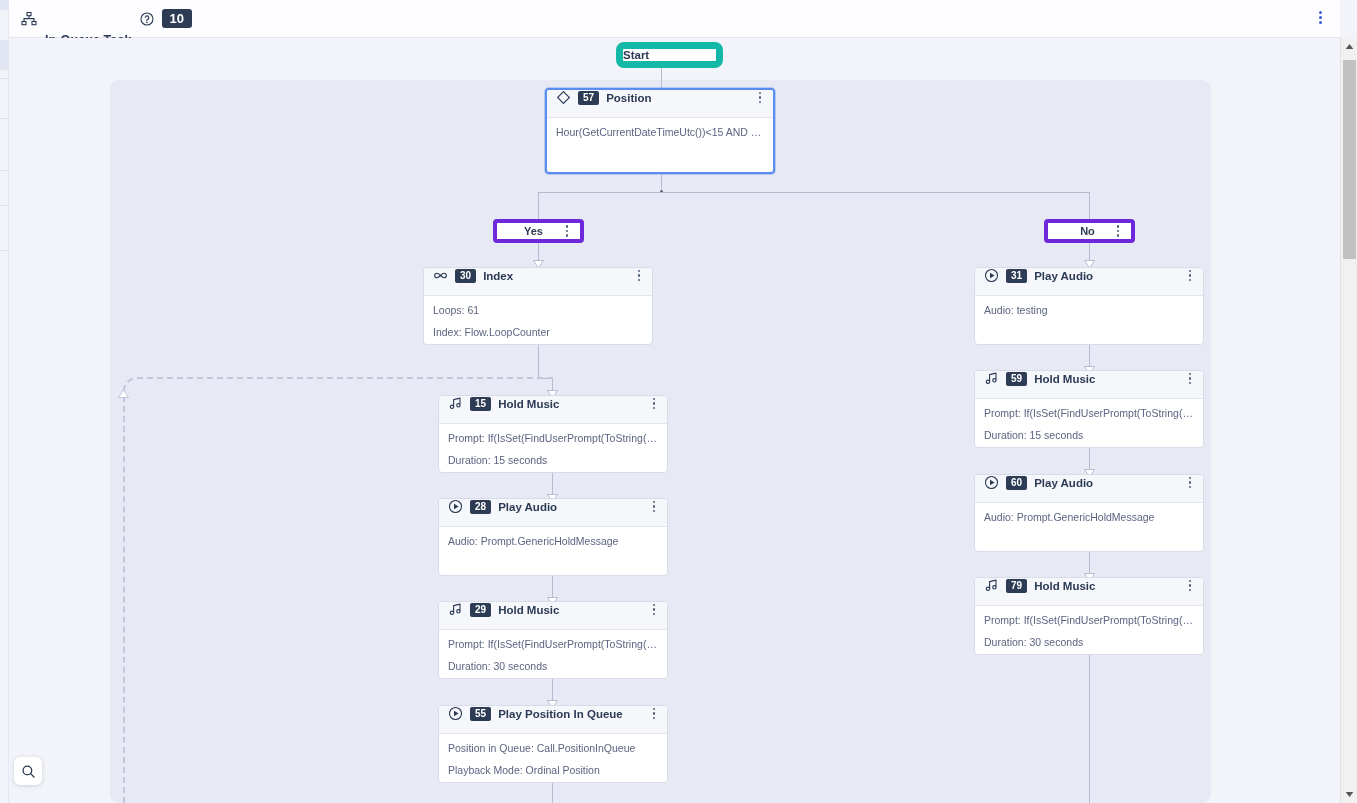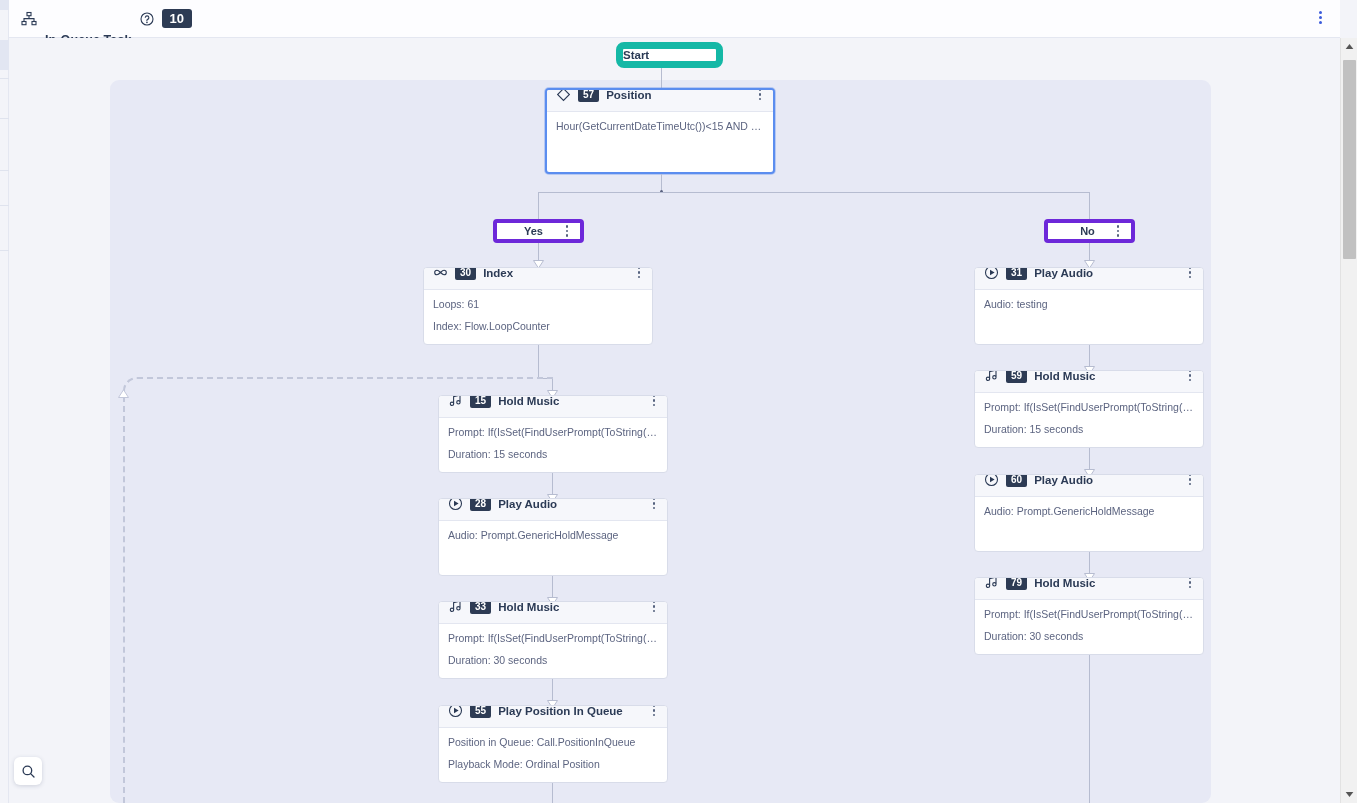--- a/index.html
+++ b/index.html
@@ -97,21 +97,21 @@
   
   .node {
     position: absolute; background: #ffffff; border: 1px solid #d8dce9;
     border-radius: 4px; overflow: hidden;
   }
   .node.selected {
     border: 2px solid #5b8def;
     box-shadow: 0 0 0 1px rgba(91,141,239,.35);
   }
   .node-head {
-    height: 22px; background: #f6f7fb; border-bottom: 1px solid #e3e6f0;
+    height: 28px; background: #f6f7fb; border-bottom: 1px solid #e3e6f0;
     display: flex; align-items: center; padding: 0 6px 12px 9px; gap: 7px;
   }
   .node.selected .node-head { background: #f6f7fb; }
   .node-icon { width: 15px; height: 15px; flex: none; display: block; }
   .node-badge {
     background: #2d3b54; color: #fff; font-size: 10px; font-weight: bold;
     border-radius: 2px; padding: 2px 5px; line-height: 1; min-width: 20px;
     text-align: center; flex: none;
   }
   .node-title {
@@ -370,21 +370,21 @@
 
     <div class="node" style="left:429px; top:563px; width:230px; height:78px;">
       <div class="node-head">
         <span class="node-icon">
           <svg class="arrow-svg" width="15" height="15" viewBox="0 0 15 15">
             <path d="M5.6 10.5V3.6l6.4-1.5v6.4" fill="none" stroke="#2b3a55" stroke-width="1.1" stroke-linejoin="round"></path>
             <circle cx="4" cy="10.8" r="1.7" fill="none" stroke="#2b3a55" stroke-width="1.1"></circle>
             <circle cx="10.4" cy="9.3" r="1.7" fill="none" stroke="#2b3a55" stroke-width="1.1"></circle>
           </svg>
         </span>
-        <span class="node-badge">33</span>
+        <span class="node-badge">29</span>
         <span class="node-title">Hold Music</span>
         <span class="kebab">
           <i></i>
           <i></i>
           <i></i>
         </span>
       </div>
       <div class="node-body">
         <div class="node-line">Prompt: If(IsSet(FindUserPrompt(ToString(Promp...</div>
         <div class="node-line">Duration: 30 seconds</div>

